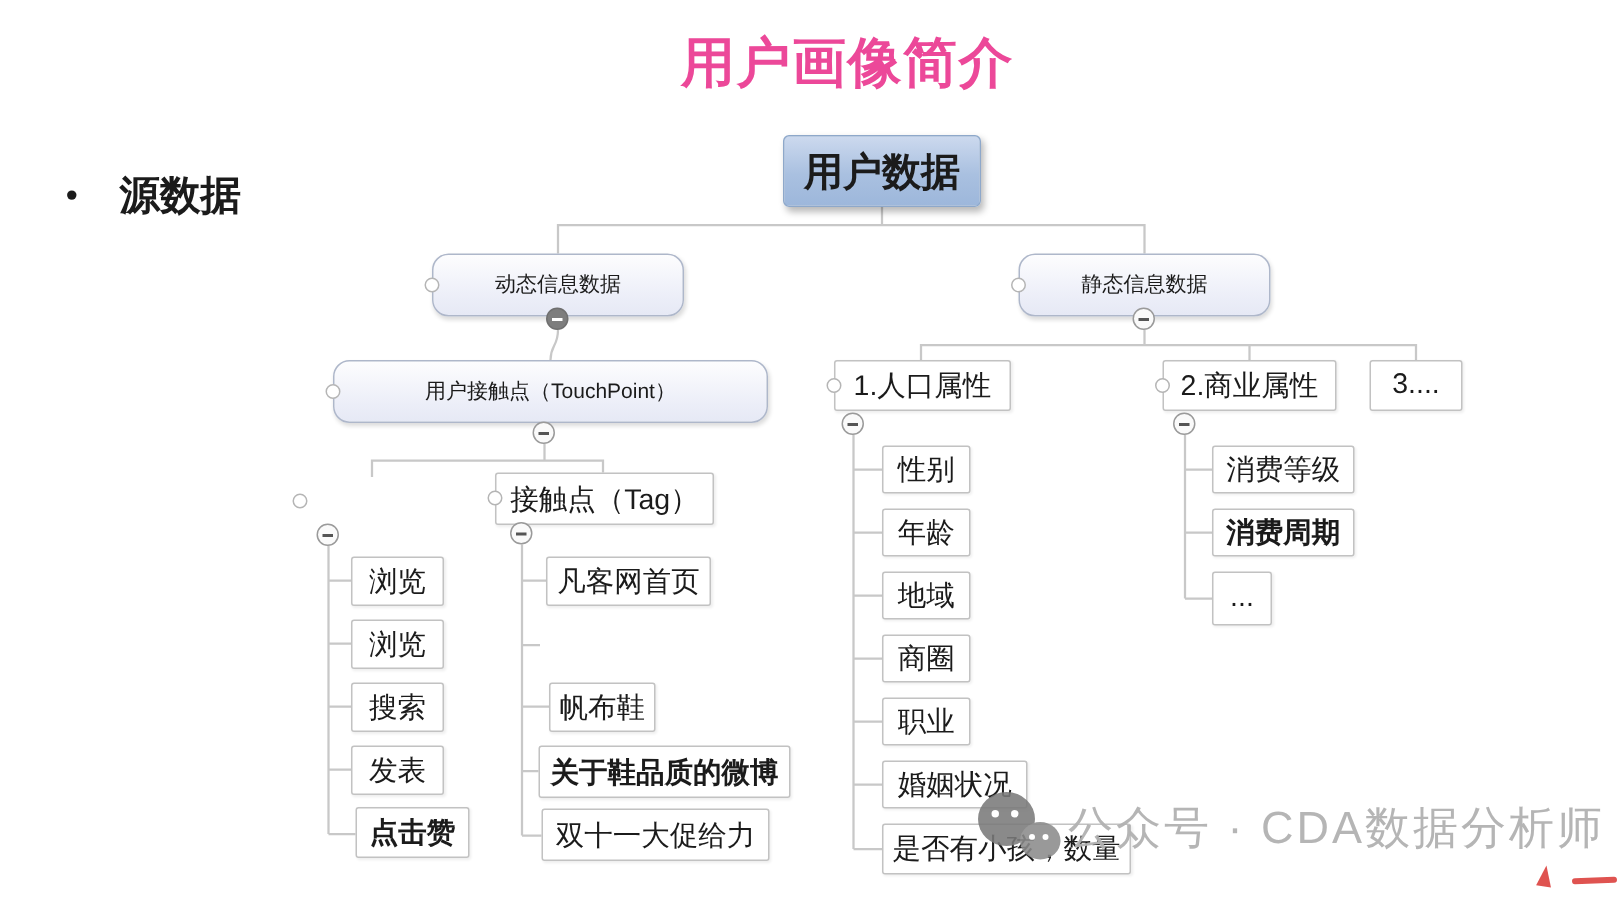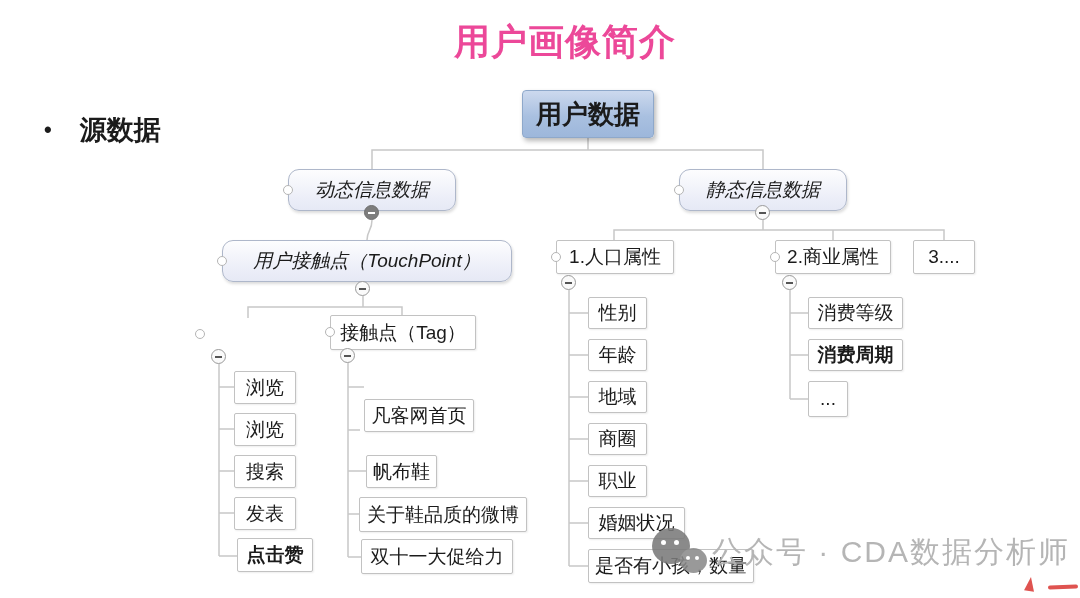--- a/index.html
+++ b/index.html
@@ -19,21 +19,21 @@
     box-sizing:border-box;background:#ffffff;white-space:nowrap;
   }
   .root-node{
     background:linear-gradient(to bottom,#ccd9ee 0%,#a9c0e0 55%,#9db7db 100%);
     border:1px solid #8ea8ca;border-radius:4px;
     font-size:26px;font-weight:600;box-shadow:2px 3px 5px rgba(0,0,0,0.28);
   }
   .branch-node{
     background:linear-gradient(to bottom,#fdfdfe 0%,#eceef8 70%,#e6e9f5 100%);
     border:1px solid #aeb7ca;border-radius:11px;
-    font-size:19px;font-weight:500;box-shadow:1px 2px 3px rgba(0,0,0,0.14);font-style:italic;
+    font-size:14px;font-weight:500;box-shadow:1px 2px 3px rgba(0,0,0,0.14);
   }
   .leaf-node{
     border:1px solid #c2c2c2;border-radius:2px;font-size:19px;
     box-shadow:1px 1px 2px rgba(0,0,0,0.07);
   }
   .connectors{position:absolute;left:0;top:0;}
   .minus{
     position:absolute;width:15px;height:15px;border-radius:50%;
     background:#fafafa;border:1px solid #9a9a9a;box-sizing:border-box;
   }
@@ -106,23 +106,23 @@
   <div class="node leaf-node" style="left:775px;top:240px;width:116px;height:34px;">2.商业属性</div>
 
   <div class="node leaf-node" style="left:913px;top:240px;width:62px;height:34px;">3....</div>
 
   <div class="node leaf-node" style="left:234px;top:371px;width:62px;height:33px;">浏览</div>
   <div class="node leaf-node" style="left:234px;top:413px;width:62px;height:33px;">浏览</div>
   <div class="node leaf-node" style="left:234px;top:455px;width:62px;height:33px;">搜索</div>
   <div class="node leaf-node" style="left:234px;top:497px;width:62px;height:33px;">发表</div>
   <div class="node leaf-node" style="left:237px;top:538px;width:76px;height:34px;font-weight:bold;">点击赞</div>
 
-  <div class="node leaf-node" style="left:364px;top:371px;width:110px;height:33px;margin-top:28px;">凡客网首页</div>
+  <div class="node leaf-node" style="left:364px;top:371px;width:110px;height:33px;">凡客网首页</div>
   <div class="node leaf-node" style="left:366px;top:455px;width:71px;height:33px;">帆布鞋</div>
-  <div class="node leaf-node" style="left:359px;top:497px;width:168px;height:35px;">关于鞋品质的微博</div>
+  <div class="node leaf-node" style="left:359px;top:497px;width:168px;height:35px;font-weight:bold;">关于鞋品质的微博</div>
   <div class="node leaf-node" style="left:361px;top:539px;width:152px;height:35px;">双十一大促给力</div>
 
   <div class="node leaf-node" style="left:588px;top:297px;width:59px;height:32px;">性别</div>
   <div class="node leaf-node" style="left:588px;top:339px;width:59px;height:32px;">年龄</div>
   <div class="node leaf-node" style="left:588px;top:381px;width:59px;height:32px;">地域</div>
   <div class="node leaf-node" style="left:588px;top:423px;width:59px;height:32px;">商圈</div>
   <div class="node leaf-node" style="left:588px;top:465px;width:59px;height:32px;">职业</div>
   <div class="node leaf-node" style="left:588px;top:507px;width:97px;height:32px;text-align:center;">婚姻状况</div>
   <div class="node leaf-node" style="left:588px;top:549px;width:166px;height:34px;">是否有小孩，数量</div>
 

